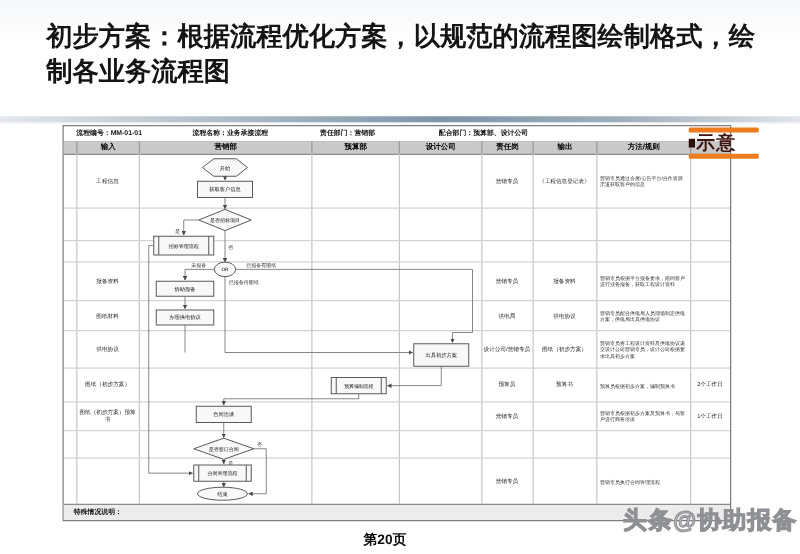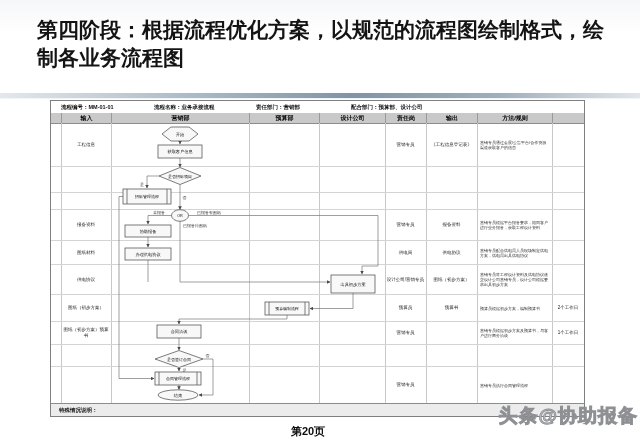--- a/index.html
+++ b/index.html
@@ -55,21 +55,21 @@
     position:absolute;right:2px;top:403px;font-size:19px;font-weight:bold;letter-spacing:1px;
     color:#c7c9cc;-webkit-text-stroke:0.9px #8e9094;white-space:nowrap;
   }
   svg text{font-family:"Liberation Sans","DejaVu Sans",sans-serif;}
 </style>
 </head>
 <body>
 
 <div class="slide">
 
-  <div class="title">第四阶段：根据流程优化方案，以规范的流程图绘制格式，绘制各业务流程图</div>
+  <div class="title">初步方案：根据流程优化方案，以规范的流程图绘制格式，绘制各业务流程图</div>
   <div class="divider"></div>
 
   <div class="fc-table">
 
     <div class="info-row">
       <span class="info-item" style="left:10px">流程编号：MM-01-01</span>
       <span class="info-item" style="left:103px">流程名称：业务承接流程</span>
       <span class="info-item" style="left:205px">责任部门：营销部</span>
       <span class="info-item" style="left:300px">配合部门：预算部、设计公司</span>
     </div>
@@ -250,16 +250,24 @@
         <g>
           <ellipse cx="127" cy="272" rx="20" ry="5.2"></ellipse>
           <text x="127" y="273.8" text-anchor="middle" font-size="4.2px" fill="#111" stroke="none">结束</text>
         </g>
       </g>
     </svg>
 
     <div class="note-row">特殊情况说明：</div>
   </div>
 
+  <div class="stamp">
+    <div class="stamp-bar"></div>
+    <div class="stamp-mid">
+      <span class="stamp-sq"></span>
+      <span class="stamp-text">示意</span>
+    </div>
+    <div class="stamp-bar"></div>
+  </div>
 
   <div class="page-no">第20页</div>
   <div class="watermark">头条@协助报备</div>
 </div>
 
 </body></html>

